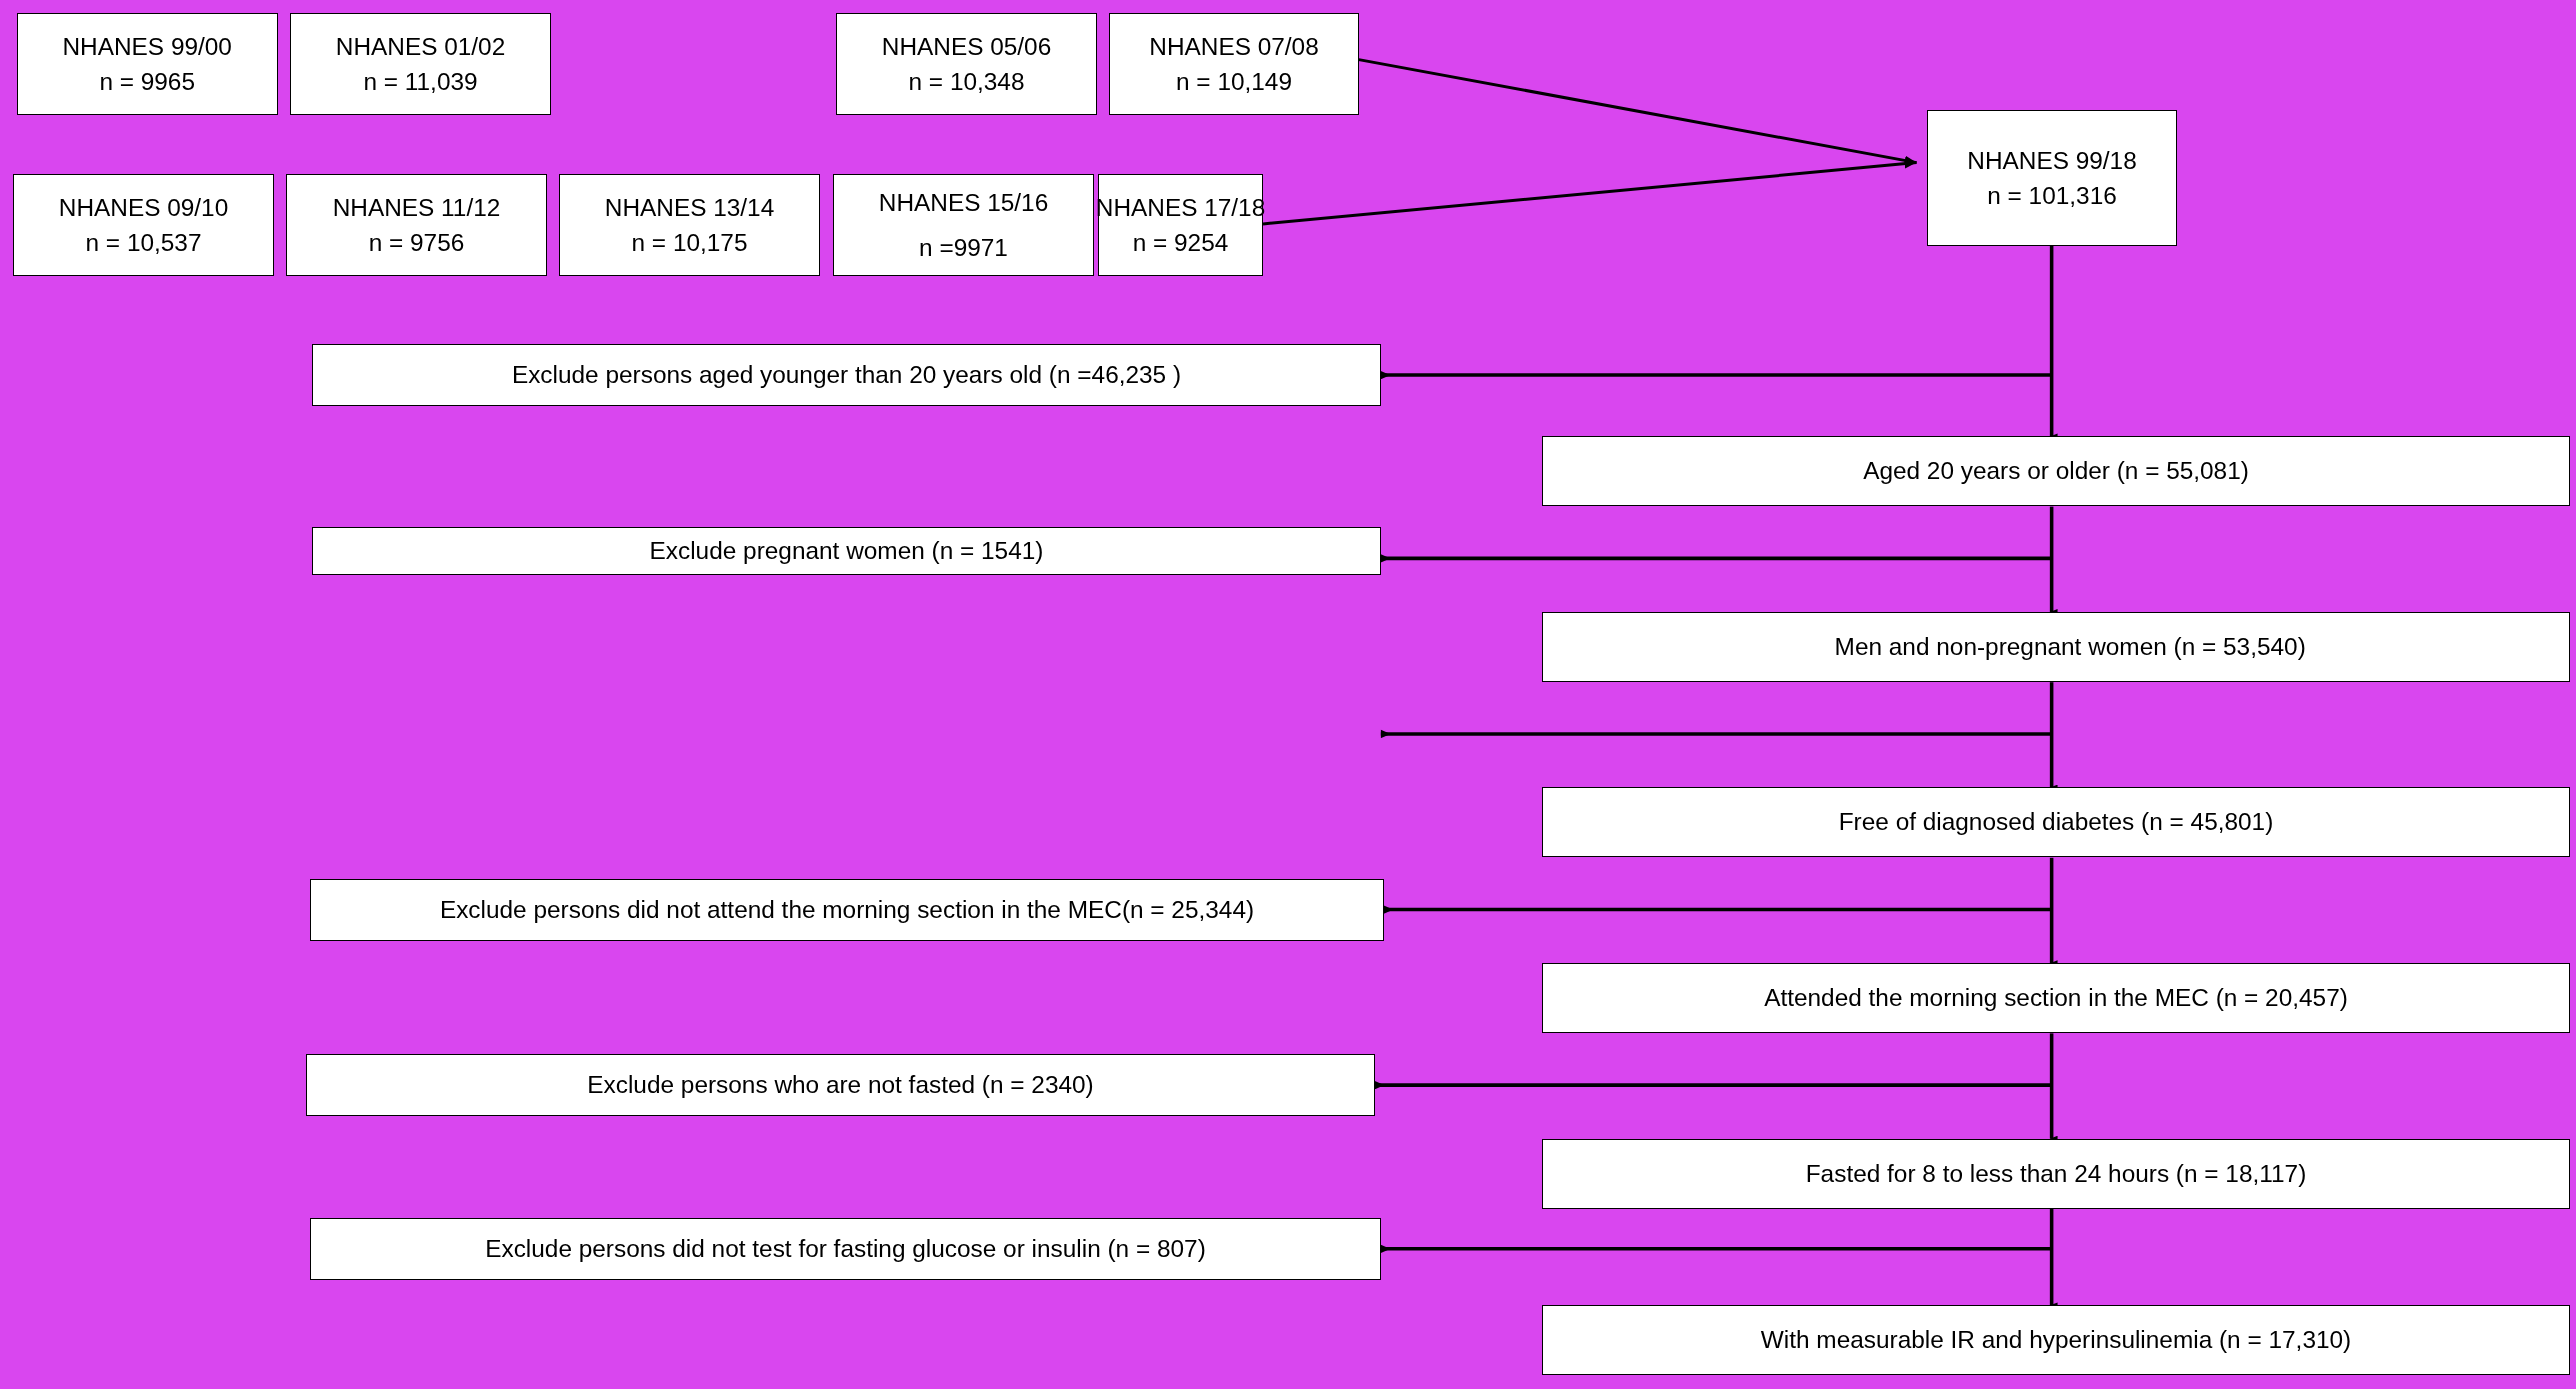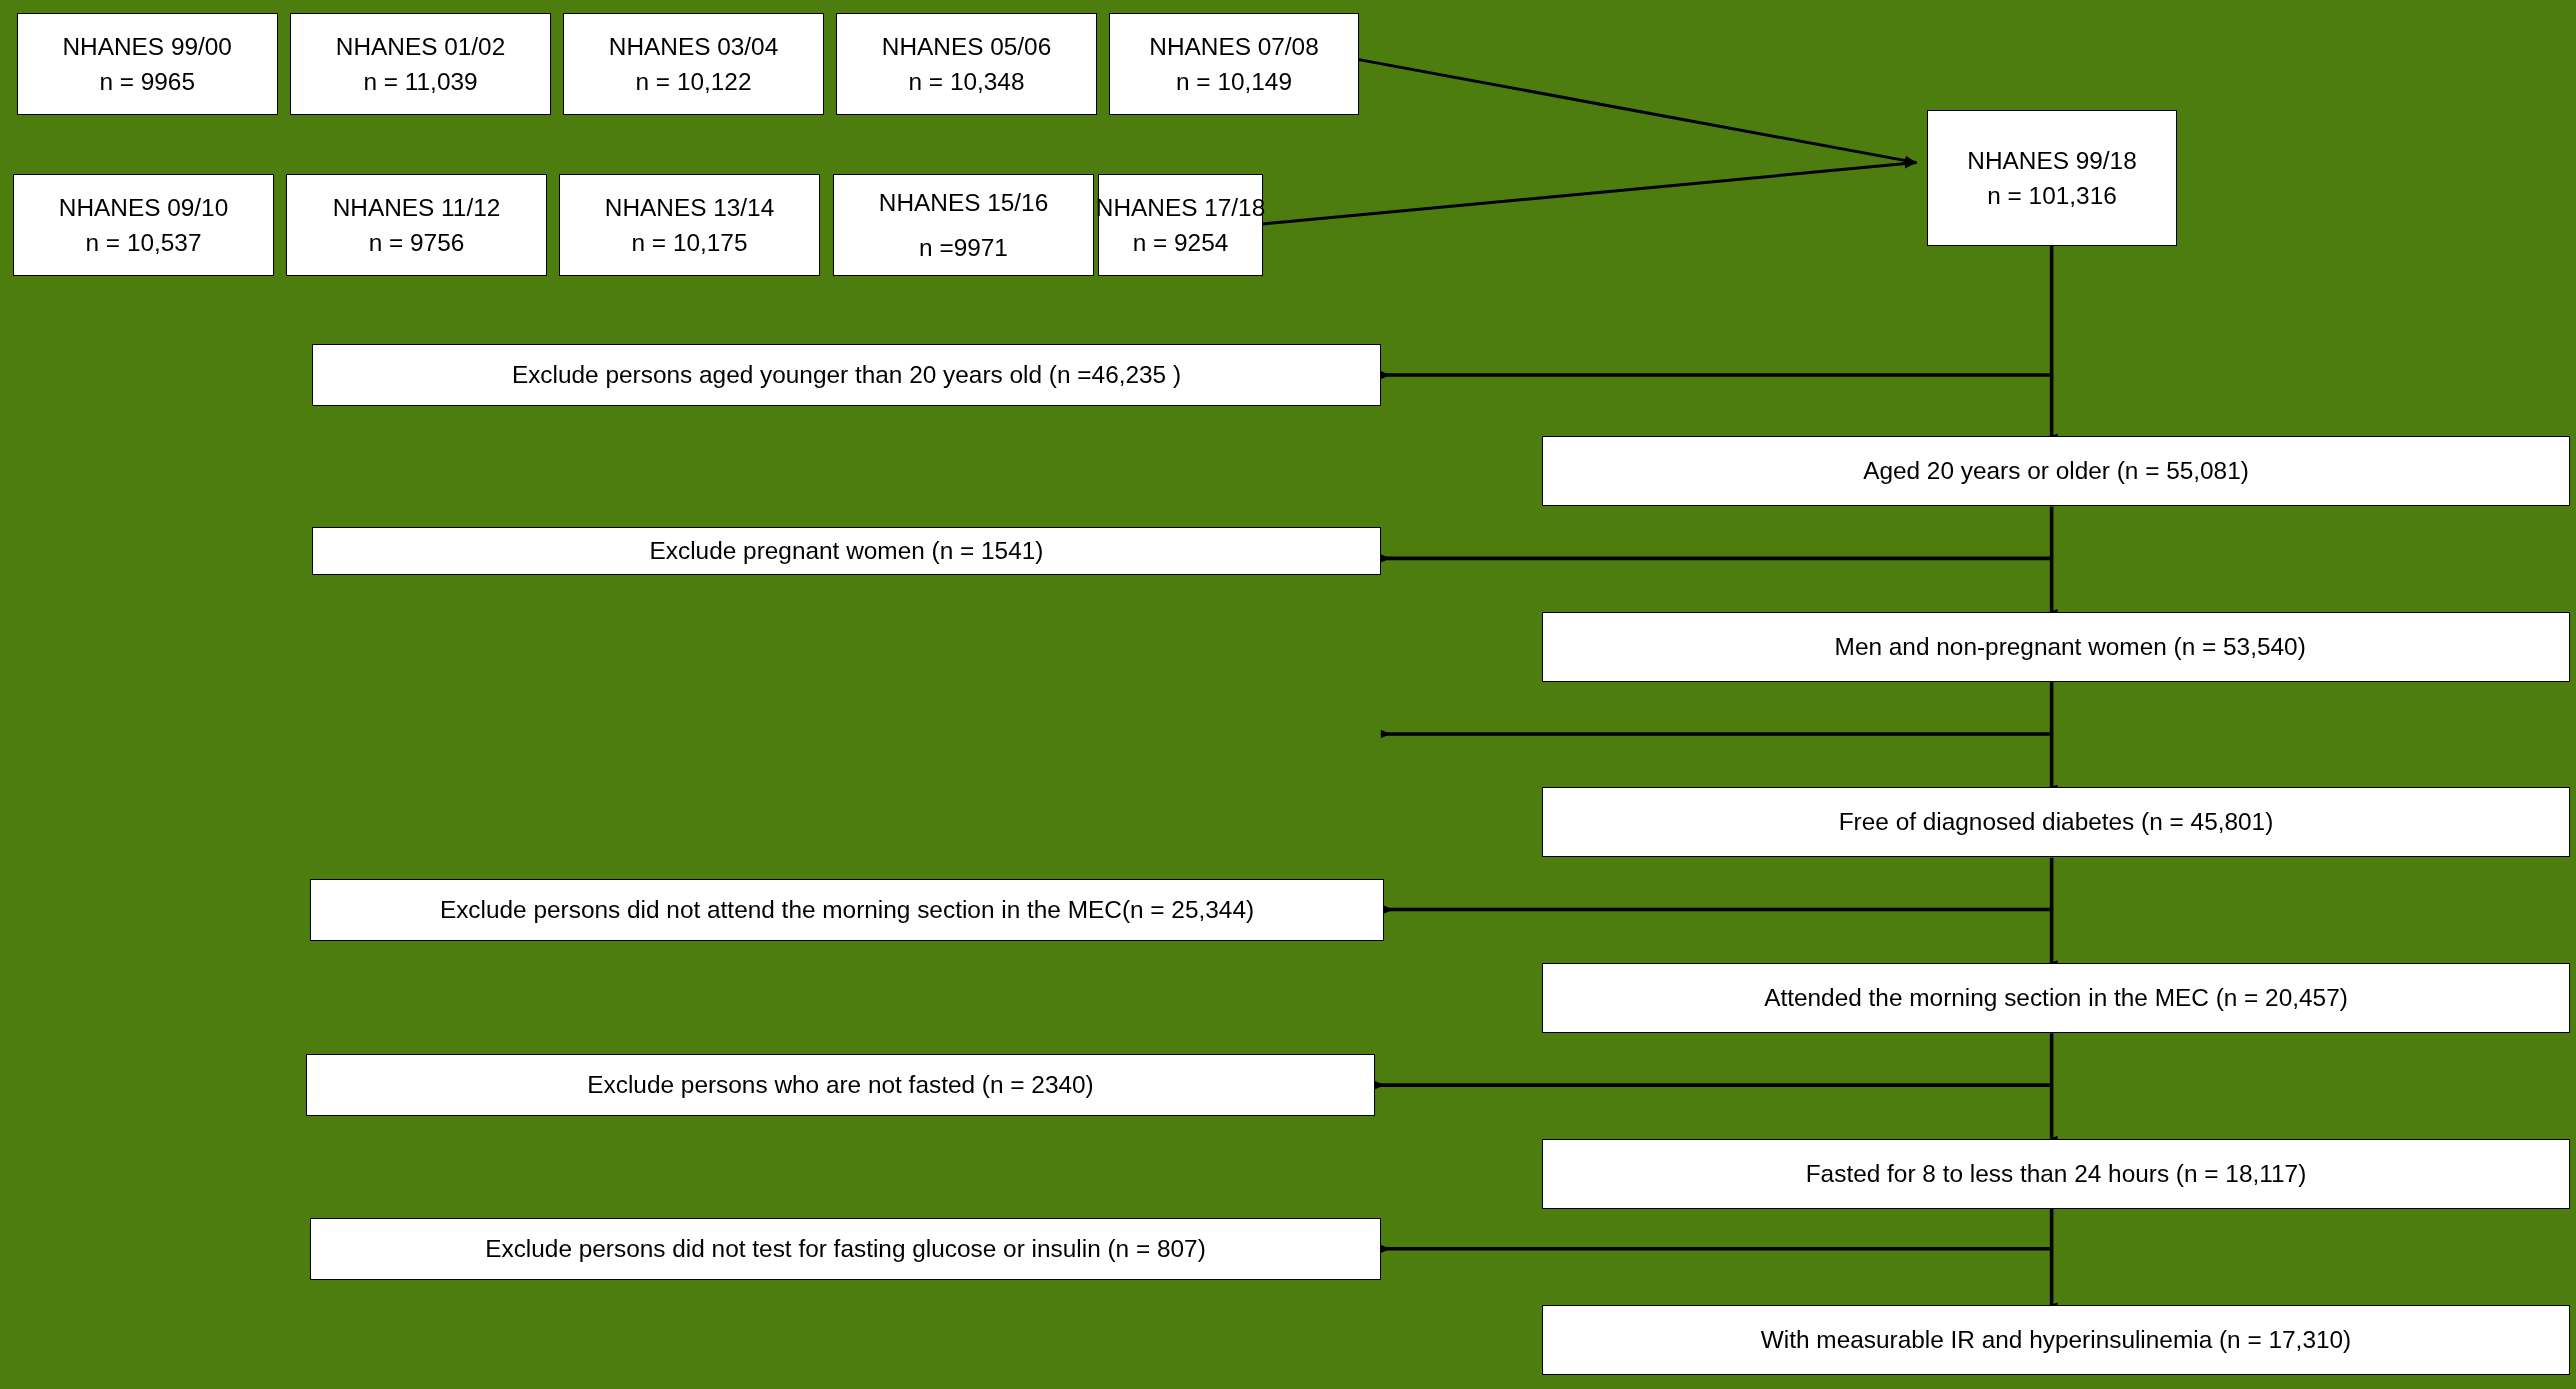--- a/index.html
+++ b/index.html
@@ -4,21 +4,21 @@
 <style>
   html, body {
     margin: 0;
     padding: 0;
     background: #ffffff;
   }
   #canvas {
     position: relative;
     width: 2576px;
     height: 1390px;
-    background: #4d7c0f;
+    background: #d946ef;
     font-family: "Liberation Sans", sans-serif;
     overflow: hidden;
   }
   .node {
     position: absolute;
     box-sizing: border-box;
     background: #ffffff;
     border: 1.8px solid #000000;
     display: flex;
     flex-direction: column;
@@ -95,24 +95,20 @@
   <div class="node cycle-node" style="left:16.7px; top:13px; width:261px; height:102px;">
     <span class="ln">NHANES 99/00</span>
     <span class="ln">n = 9965</span>
   </div>
 
   <div class="node cycle-node" style="left:290px; top:13px; width:261px; height:102px;">
     <span class="ln">NHANES 01/02</span>
     <span class="ln">n = 11,039</span>
   </div>
 
-  <div class="node cycle-node" style="left:563px; top:13px; width:261px; height:102px;">
-    <span class="ln">NHANES 03/04</span>
-    <span class="ln">n = 10,122</span>
-  </div>
 
   <div class="node cycle-node" style="left:836px; top:13px; width:261px; height:102px;">
     <span class="ln">NHANES 05/06</span>
     <span class="ln">n = 10,348</span>
   </div>
 
   <div class="node cycle-node" style="left:1109px; top:13px; width:250px; height:102px;">
     <span class="ln">NHANES 07/08</span>
     <span class="ln">n = 10,149</span>
   </div>

